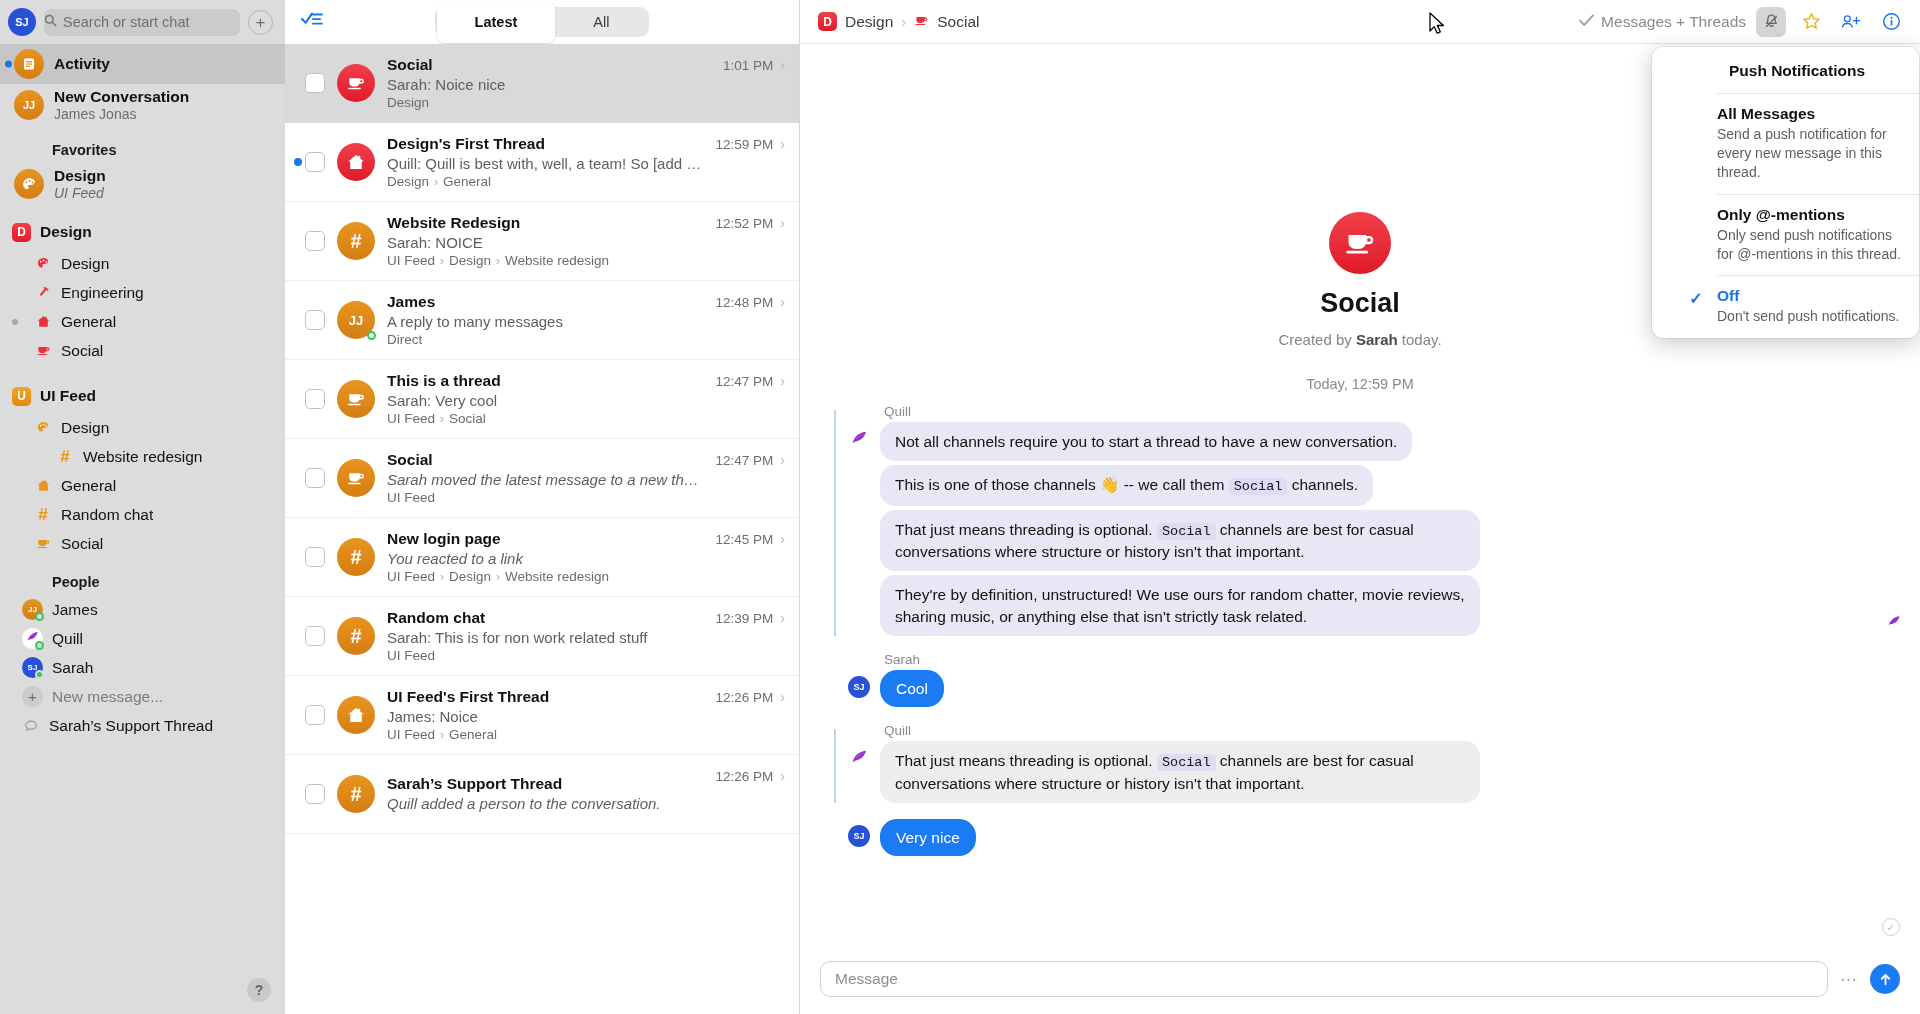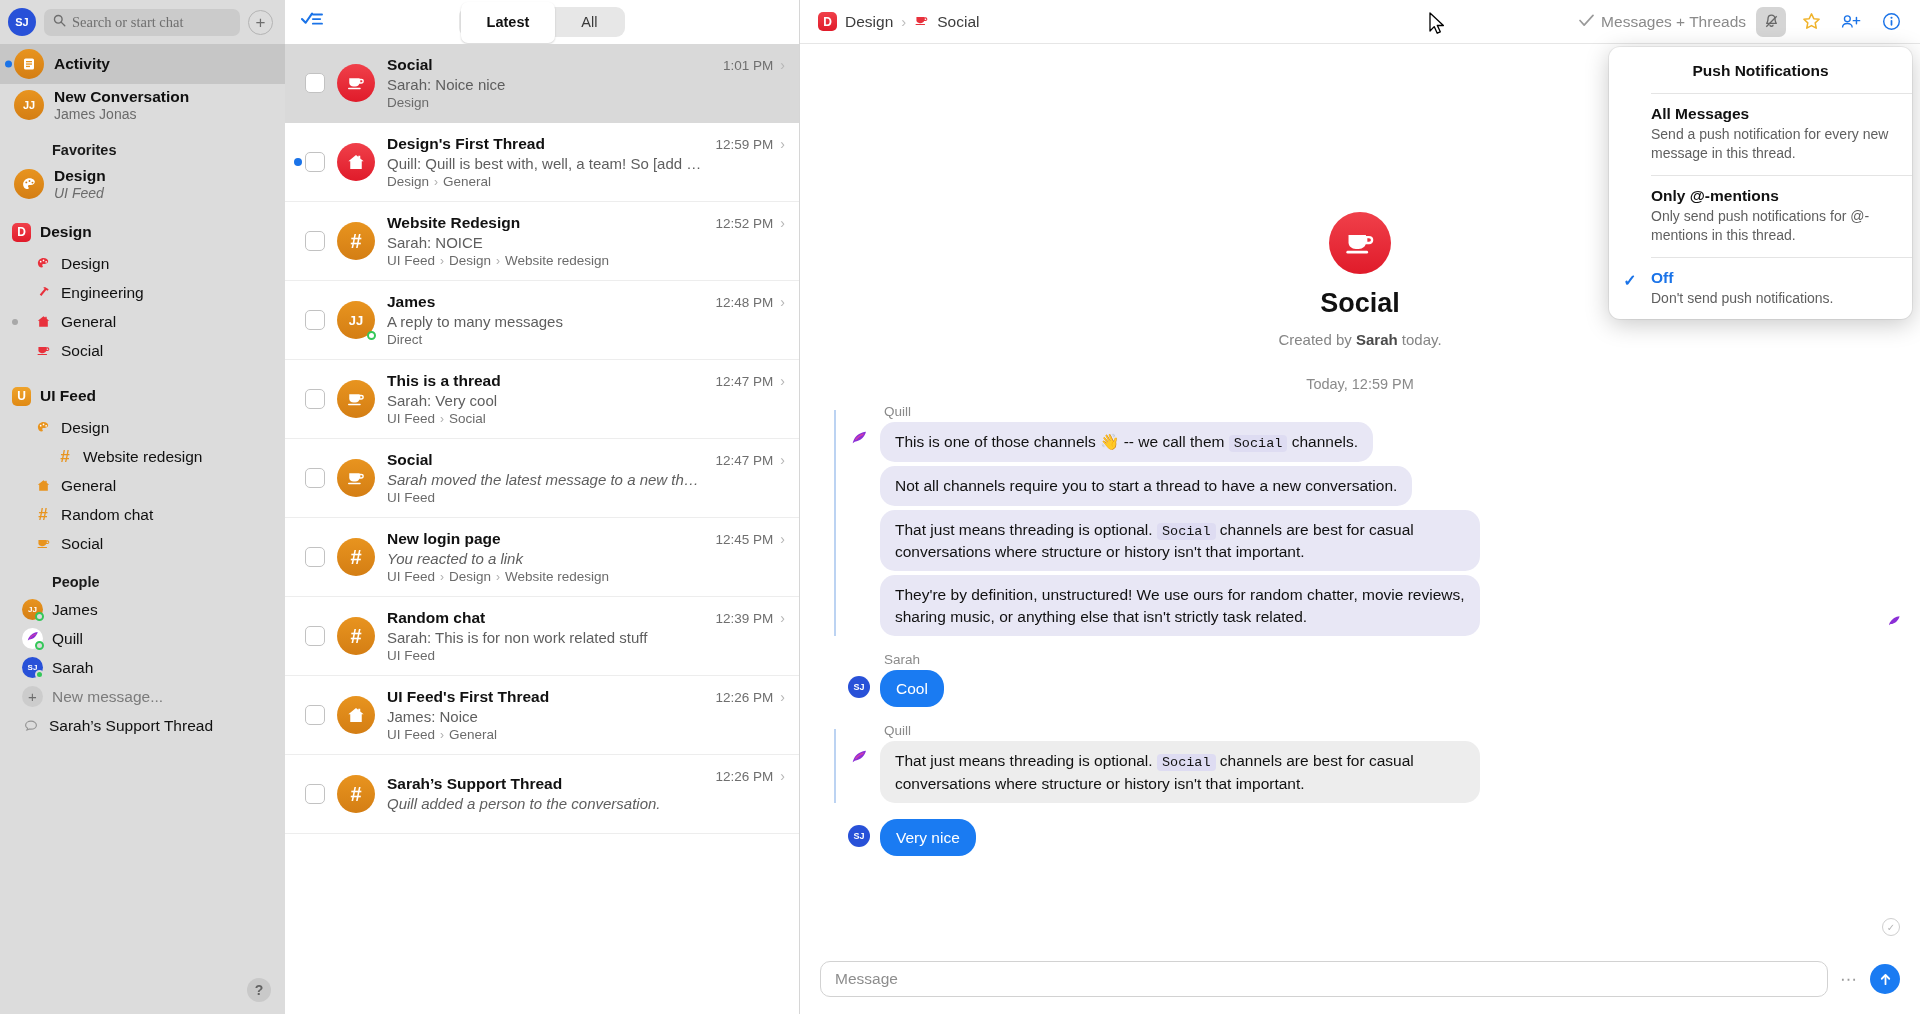--- a/index.html
+++ b/index.html
@@ -22,22 +22,22 @@
   .sb-top { display: flex; align-items: center; height: 44px; padding: 0 12px 0 8px; gap: 8px; }
   .avatar {
     border-radius: 50%;
     display: flex; align-items: center; justify-content: center;
     color: #fff; font-weight: bold; flex: 0 0 auto;
     position: relative;
   }
   .av-sj { width: 28px; height: 28px; background: #2851d8; font-size: 11px; }
   .search-box {
     flex: 1; height: 27px; background: #cbcbcb; border-radius: 7px;
-    display: flex; align-items: center; padding: 0 9px; gap: 6px;
-    color: #6d6d6d; font-size: 14.5px; font-family: Liberation Serif, serif;
+    display: flex; align-items: center; padding: 0 0; gap: 6px;
+    color: #6d6d6d; font-size: 14.5px;
   }
   .search-box .ph { color: #6f6f6f; }
   .plus-btn {
     width: 25px; height: 25px; border-radius: 50%;
     border: 1.5px solid #b4b4b4; color: #6e6e6e;
     display: flex; align-items: center; justify-content: center;
     font-size: 17px; line-height: 1; flex: 0 0 auto; background: transparent;
   }
 
   .sb-row {
@@ -114,21 +114,21 @@
   }
   .list-top {
     height: 44px; display: flex; align-items: center;
     padding: 0 16px; gap: 12px; flex: 0 0 44px; background:#fff;
   }
   .seg {
     display: flex; background: #e7e7e7; border-radius: 9px; padding: 2px;
     margin: 0 auto; height: 30px; align-items: center;
   }
   .seg-item {
-    padding: 0 26px; height: 41px; border-radius: 7px;
+    padding: 0 38px; height: 41px; border-radius: 7px;
     display: flex; align-items: center; justify-content: center;
     font-size: 14.5px; color: #3a3a3a;
   }
   .seg-item.on { background: #fff; font-weight: 700; color: #111; box-shadow: 0 1px 2px rgba(0,0,0,.18); }
 
   .rows { flex: 1; overflow: hidden; position: relative; }
   .row {
     display: flex; align-items: center; gap: 12px;
     padding: 11px 14px 11px 8px; position: relative;
     border-bottom: 1px solid #ededed; min-height: 79px;
@@ -203,24 +203,24 @@
     color: #8d8d8d; font-size: 15.5px; background: #fff;
   }
   .comp-ph { flex: 1; }
   .send-btn { width: 30px; height: 30px; border-radius: 50%; background: #1a7bf2; color: #fff; display:flex;align-items:center;justify-content:center; font-size: 15px; flex:0 0 auto; }
   .dots { color: #9a9a9a; font-size: 17px; letter-spacing: 1px; }
   .corner-check { position: absolute; right: 20px; bottom: 78px; width: 18px; height:18px; border-radius:50%; border:1.3px solid #cfcfcf; color:#b5b5b5; font-size:10px; display:flex;align-items:center;justify-content:center;}
   .quill-float { position: absolute; right: 18px; top: 570px; font-size: 15px; }
 
   
   .popover {
-    position: absolute; right: 8px; top: 47px; width: 303px;
+    position: absolute; right: 1px; top: 47px; width: 267px;
     background: #fff; border-radius: 11px;
     box-shadow: 0 5px 24px rgba(0,0,0,.22), 0 0 0 1px rgba(0,0,0,.06);
-    overflow: hidden; z-index: 50;
+    overflow: hidden; z-index: 50; padding-left: 23px;
   }
   .pop-title { text-align: center; font-size: 15.5px; font-weight: 700; color: #111; padding: 15px 0 13px; }
   .pop-div { height: 1px; background: #e4e4e4; margin-left: 42px; }
   .pop-item { display: flex; padding: 11px 16px 12px 0; position: relative; }
   .pop-check { width: 42px; flex: 0 0 42px; display: flex; justify-content: center; padding-top: 2px; color: #1a73e8; font-size: 16px; font-weight: bold; }
   .pop-txts { flex: 1; }
   .pop-h { font-size: 15.5px; font-weight: 700; color: #111; margin-bottom: 2px; }
   .pop-h.blue { color: #1a73e8; }
   .pop-d { font-size: 14px; color: #5f5f5f; line-height: 1.35; }
   .pop-foot { background: #f3f3f3; padding: 12px 18px 14px; font-size: 14px; color: #5f5f5f; line-height: 1.38; }
@@ -715,22 +715,22 @@
             <div class="thread-bar"></div>
             <div class="msg-author">Quill</div>
             <div class="msg-line">
               <div class="msg-ava" style="background:transparent;">
                 <svg width="20" height="20" viewBox="0 0 16 16">
                   <path d="M13.5 2.2C9.8 2.6 6 4.6 4 8.3c-.8 1.5-1 3-1 3l1.6-1.2c2-.2 4.4-1 6.2-2.9 1.8-1.9 2.6-3.8 2.7-5z" fill="#8b2fd6"></path>
                   <path d="M11.6 4.2C9 5 6.6 6.6 5.2 8.8" stroke="#d03bb0" stroke-width="1.1" fill="none"></path>
                 </svg>
               </div>
               <div class="bubble-stack">
+                <div class="bubble"><span>Not all channels require you to start a thread to have a new conversation.</span></div>
                 <div class="bubble"><span>This is one of those channels 👋 -- we call them </span><code class="tok">Social</code><span> channels.</span></div>
-                <div class="bubble"><span>Not all channels require you to start a thread to have a new conversation.</span></div>
                 <div class="bubble"><span>That just means threading is optional. </span><code class="tok">Social</code><span> channels are best for casual conversations where structure or history isn't that important.</span></div>
                 <div class="bubble"><span>They're by definition, unstructured! We use ours for random chatter, movie reviews, sharing music, or anything else that isn't strictly task related.</span></div>
               </div>
             </div>
           </div>
           <div class="msg-group">
             <div class="msg-author">Sarah</div>
             <div class="msg-line">
               <div class="msg-ava" style="background:#2851d8;">SJ</div>
               <div class="bubble-stack">

